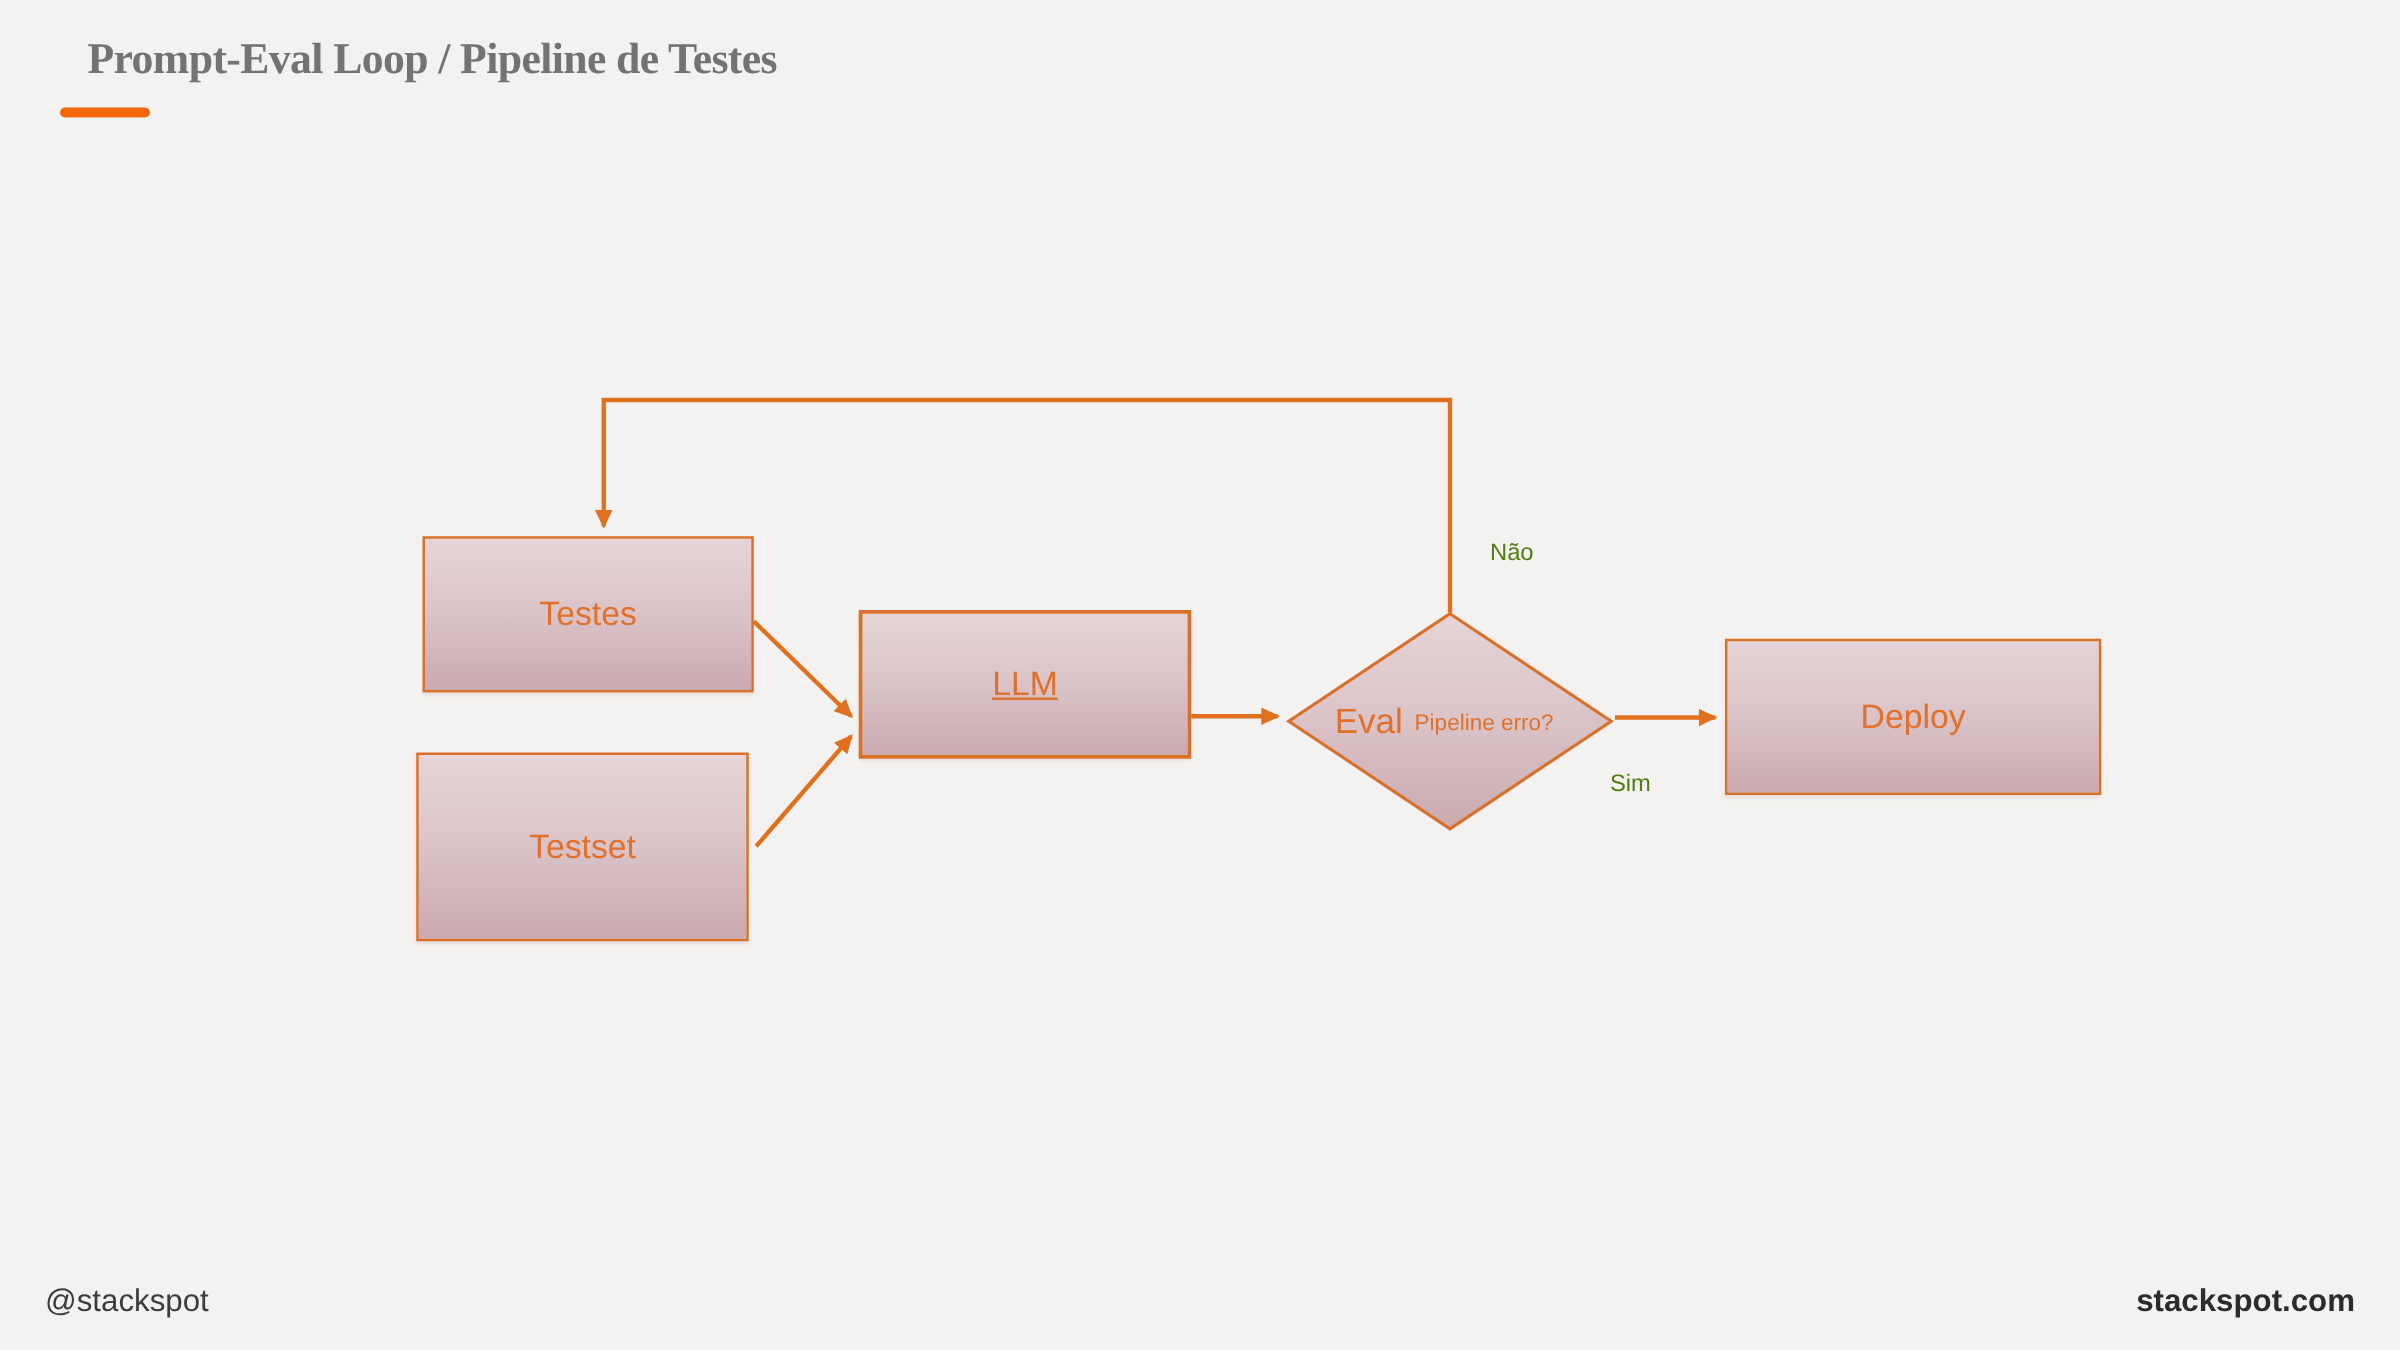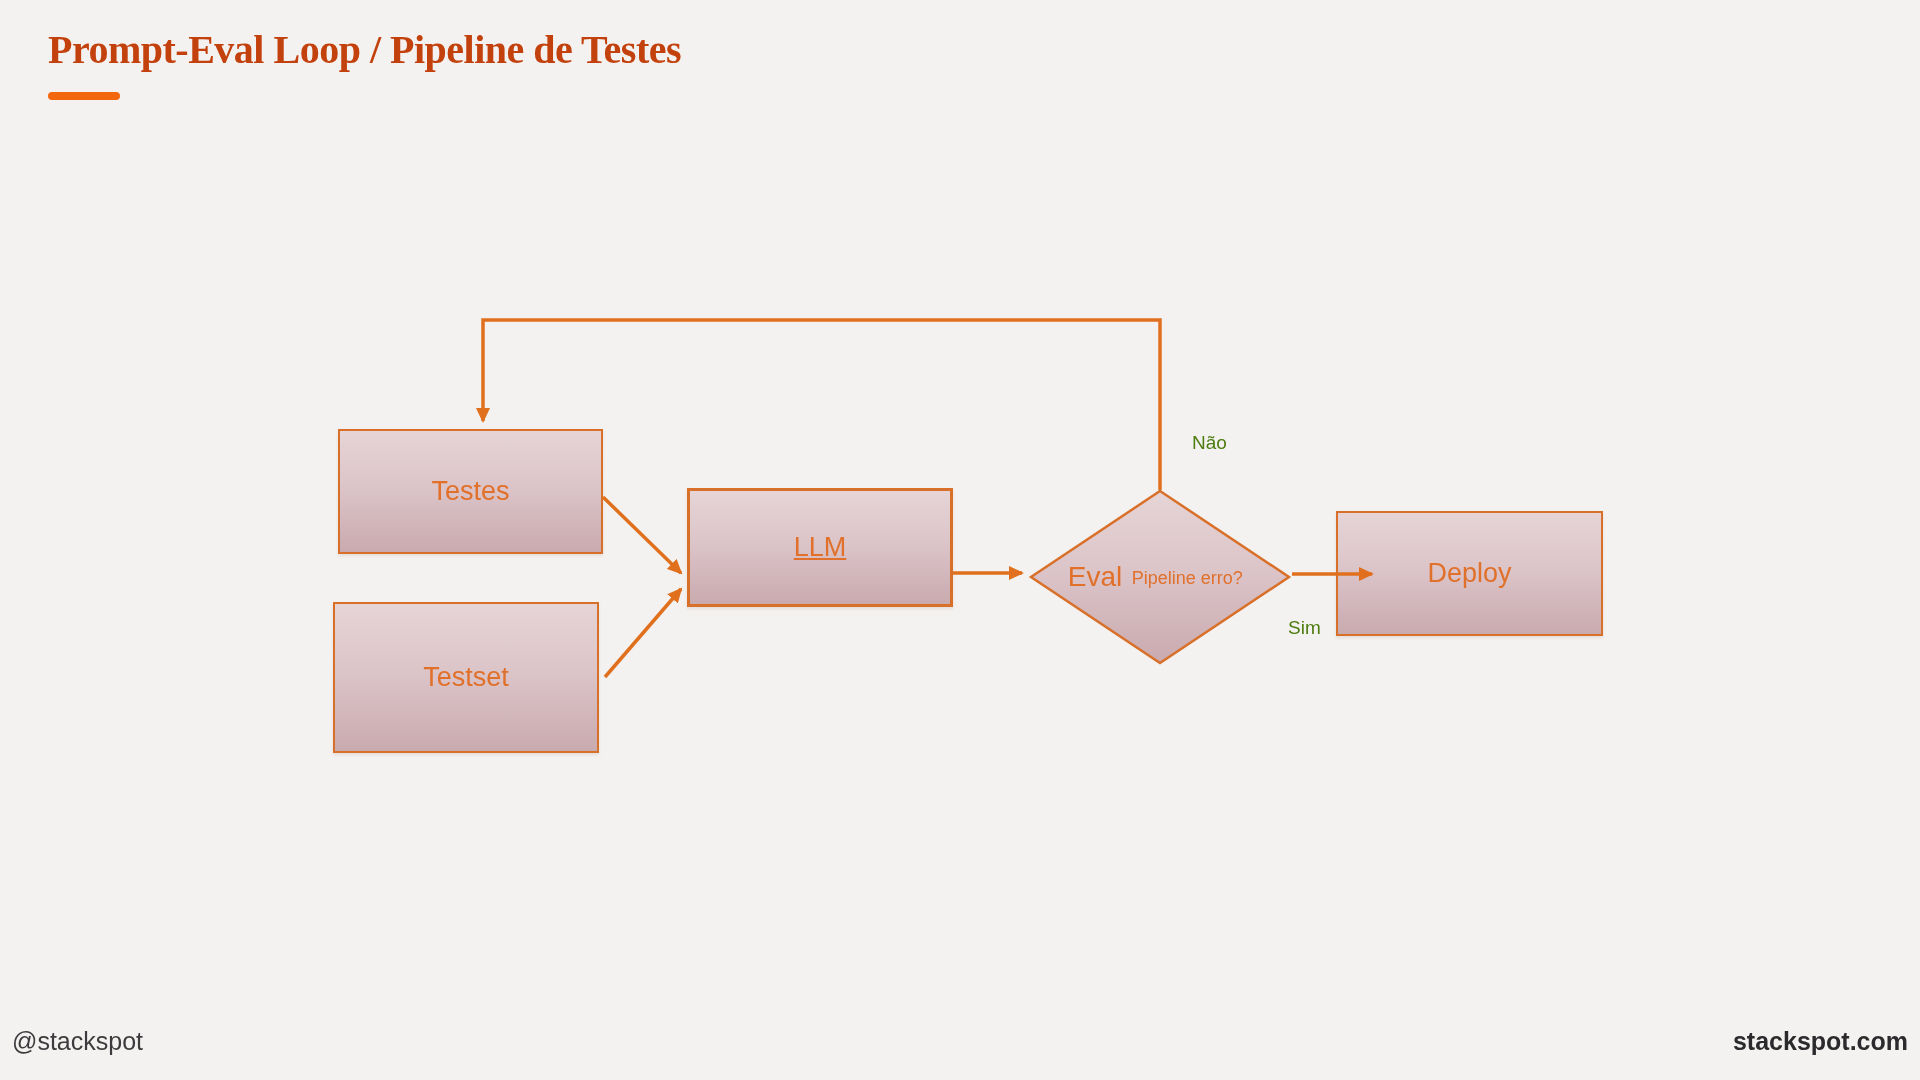--- a/index.html
+++ b/index.html
@@ -14,24 +14,25 @@
     width: 1920px;
     height: 1080px;
     background: #f4f2f0;
   }
 
   
   .slide-header { position: absolute; left: 48px; top: 26px; }
   .slide-title {
     font-family: "Liberation Serif", "DejaVu Serif", serif;
     font-weight: 700;
-    font-size: 40px;
+    font-size: 35px;
     letter-spacing: -0.5px;
-    color: #c2410c;
+    color: #737373;
     line-height: 1.2;
+    margin-left: 22px;
   }
   .accent-bar {
     margin-top: 18px;
     width: 72px;
     height: 8px;
     border-radius: 4px;
     background: #f2670c;
   }
 
   
@@ -53,21 +54,21 @@
     align-items: center;
     justify-content: center;
     color: #e0702a;
     font-size: 27px;
     z-index: 2;
     box-shadow: 0 2px 3px rgba(120, 80, 70, 0.12);
   }
   .node-prompt  { left: 338px; top: 429px; width: 265px; height: 125px; }
   .node-testset { left: 333px; top: 602px; width: 266px; height: 151px; }
   .node-llm     { left: 687px; top: 488px; width: 266px; height: 119px; border-width: 3px; text-decoration: underline; }
-  .node-deploy  { left: 1336px; top: 511px; width: 267px; height: 125px; }
+  .node-deploy  { left: 1380px; top: 511px; width: 301px; height: 125px; }
 
   .diamond-wrap {
     position: absolute;
     left: 1028px; top: 488px;
     width: 264px; height: 178px;
     z-index: 2;
   }
   .diamond-wrap svg { display: block; }
   .diamond-text {
     position: absolute;
@@ -89,21 +90,21 @@
     font-size: 19px;
     z-index: 4;
   }
   .edge-label-nao { left: 1192px; top: 432px; }
   .edge-label-sim { left: 1288px; top: 617px; text-align: right; }
 
   
   .slide-footer {
     position: absolute;
     left: 0; right: 0; bottom: 24px;
-    padding: 0 12px;
+    padding: 0 36px;
     display: flex;
     justify-content: space-between;
     align-items: baseline;
   }
   .footer-handle { font-size: 25px; color: #3c3c3e; }
   .footer-site { font-size: 25px; font-weight: 700; color: #2b2b2d; }
 </style>
 </head>
 <body>
 

